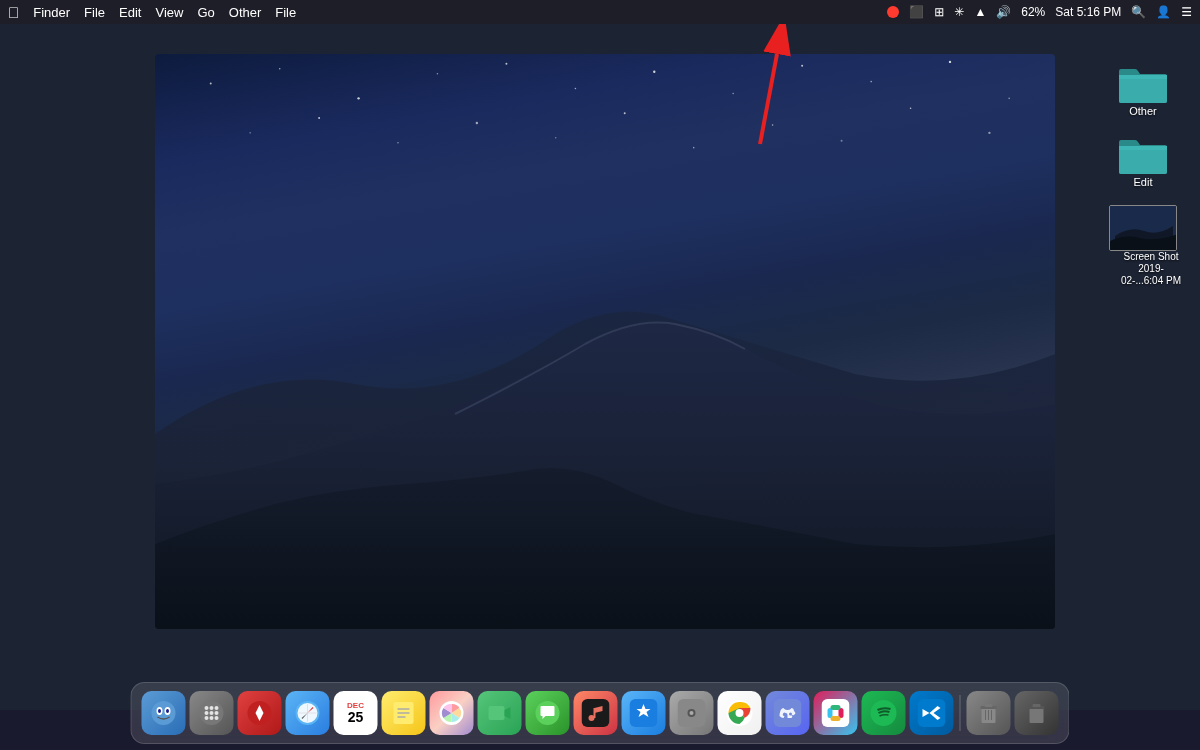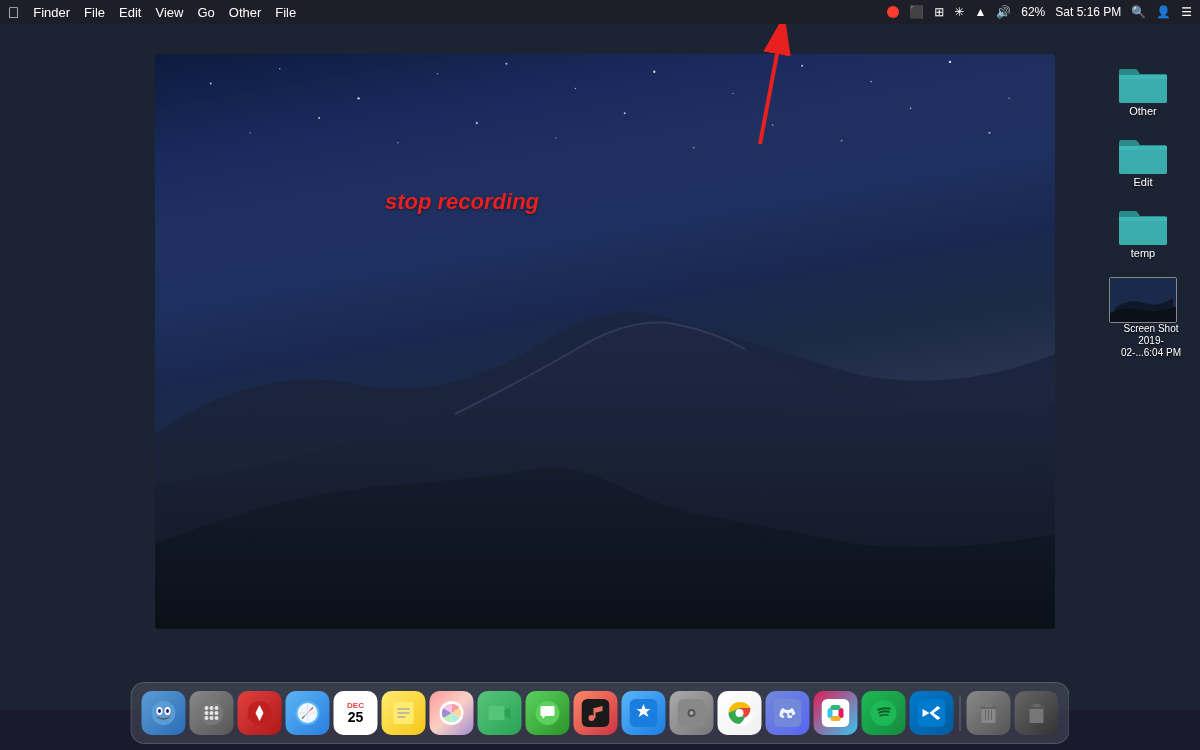--- a/index.html
+++ b/index.html
@@ -308,21 +308,20 @@
   <svg id="annotation-container" viewBox="0 0 1200 686" xmlns="http://www.w3.org/2000/svg" style="position:absolute;top:0;left:0;width:1200px;height:686px;pointer-events:none;">
 
     <line x1="760" y1="120" x2="777" y2="30" stroke="#e82020" stroke-width="4" marker-end="url(#arrowhead)"></line>
     <defs>
       <marker id="arrowhead" markerWidth="10" markerHeight="7" refX="0" refY="3.5" orient="auto">
         <polygon points="0 0, 10 3.5, 0 7" fill="#e82020"></polygon>
       </marker>
     </defs>
   </svg>
 
-  <div id="stop-recording-label" style="position:absolute;top:165px;left:385px;color:#e82020;font-size:22px;font-weight:700;font-style:italic;white-space:nowrap;pointer-events:none;text-shadow:0 1px 3px rgba(0,0,0,0.5);">stop recording</div>
 
   <div id="desktop-icons">
 
     <div class="desktop-icon">
       <div class="folder-icon">
         <svg viewBox="0 0 52 42" xmlns="http://www.w3.org/2000/svg">
           <path d="M2,8 Q2,6 4,6 L18,6 Q20,6 21,8 L23,11 L48,11 Q50,11 50,13 L50,38 Q50,40 48,40 L4,40 Q2,40 2,38 Z" fill="#2a8a8a"></path>
           <path d="M2,12 L50,12 L50,38 Q50,40 48,40 L4,40 Q2,40 2,38 Z" fill="#3aacac"></path>
           <path d="M2,12 L50,12 L50,16 L2,16 Z" fill="#42c0c0" opacity="0.5"></path>
         </svg>
@@ -334,30 +333,20 @@
       <div class="folder-icon">
         <svg viewBox="0 0 52 42" xmlns="http://www.w3.org/2000/svg">
           <path d="M2,8 Q2,6 4,6 L18,6 Q20,6 21,8 L23,11 L48,11 Q50,11 50,13 L50,38 Q50,40 48,40 L4,40 Q2,40 2,38 Z" fill="#2a8a8a"></path>
           <path d="M2,12 L50,12 L50,38 Q50,40 48,40 L4,40 Q2,40 2,38 Z" fill="#3aacac"></path>
           <path d="M2,12 L50,12 L50,16 L2,16 Z" fill="#42c0c0" opacity="0.5"></path>
         </svg>
       </div>
       <span class="icon-label">Edit</span>
     </div>
 
-    <div class="desktop-icon">
-      <div class="folder-icon">
-        <svg viewBox="0 0 52 42" xmlns="http://www.w3.org/2000/svg">
-          <path d="M2,8 Q2,6 4,6 L18,6 Q20,6 21,8 L23,11 L48,11 Q50,11 50,13 L50,38 Q50,40 48,40 L4,40 Q2,40 2,38 Z" fill="#2a8a8a"></path>
-          <path d="M2,12 L50,12 L50,38 Q50,40 48,40 L4,40 Q2,40 2,38 Z" fill="#3aacac"></path>
-          <path d="M2,12 L50,12 L50,16 L2,16 Z" fill="#42c0c0" opacity="0.5"></path>
-        </svg>
-      </div>
-      <span class="icon-label">temp</span>
-    </div>
 
     <div class="desktop-icon">
       <div class="screenshot-thumb">
         <svg width="68" height="46" viewBox="0 0 68 46" xmlns="http://www.w3.org/2000/svg">
           <rect width="68" height="46" fill="#1a2a4a"></rect>
           <path d="M5,46 L5,30 Q20,20 34,25 Q48,30 63,20 L63,46 Z" fill="#101828"></path>
           <path d="M0,46 L0,35 Q15,28 30,32 Q45,36 68,28 L68,46 Z" fill="#0a1018"></path>
         </svg>
       </div>
       <span class="icon-label" style="font-size:10px;line-height:1.2;margin-left:16px;">Screen Shot<br>2019-02-...6:04 PM</span>

